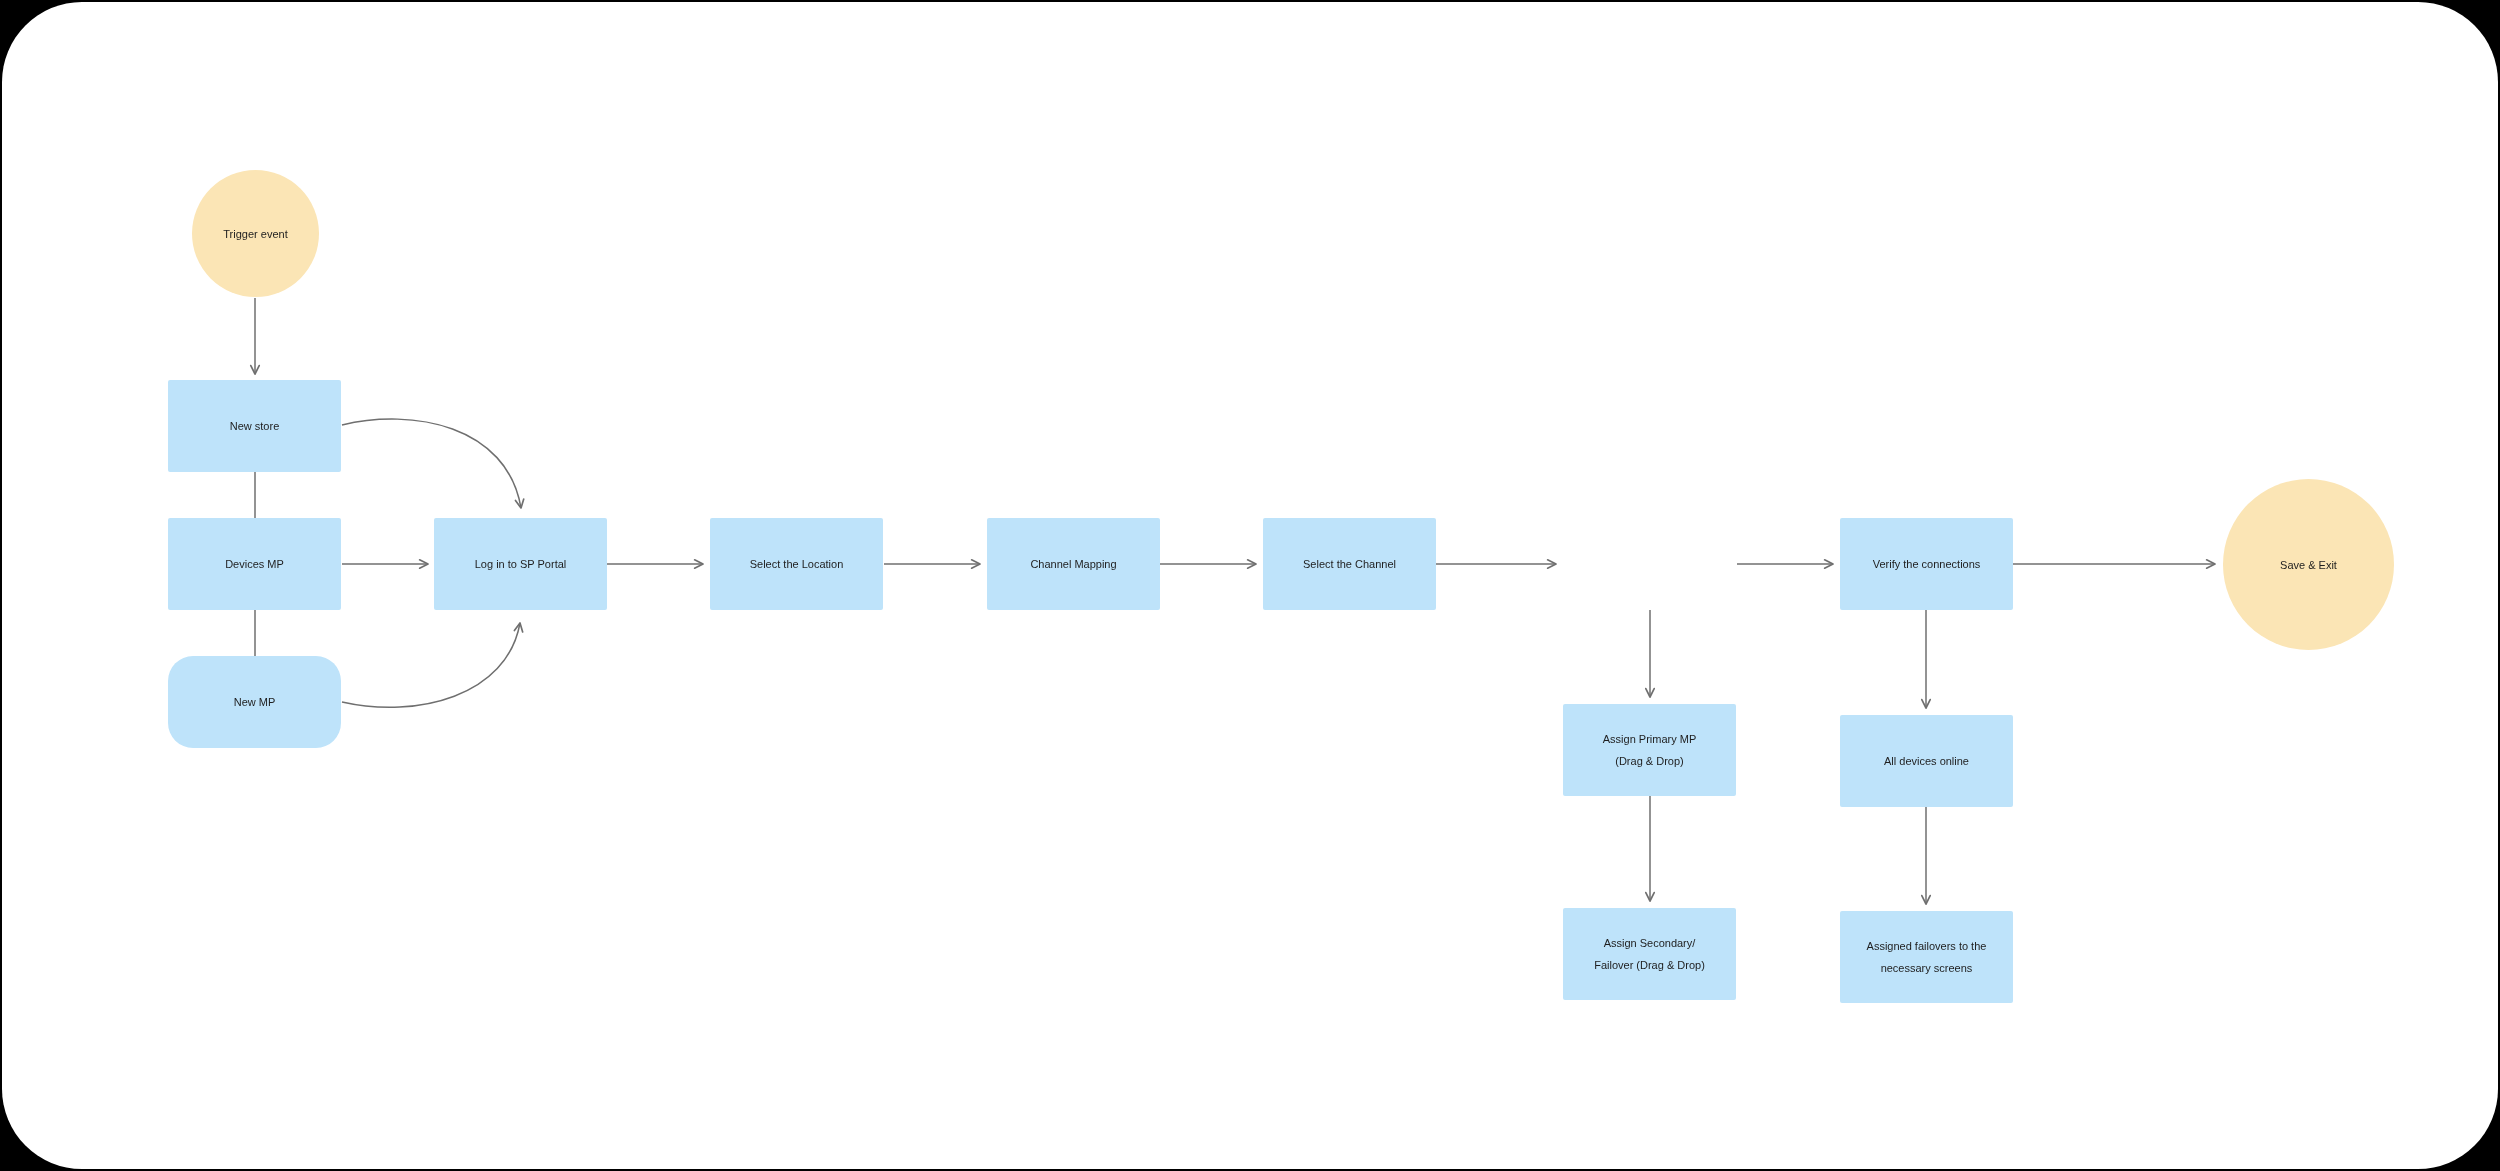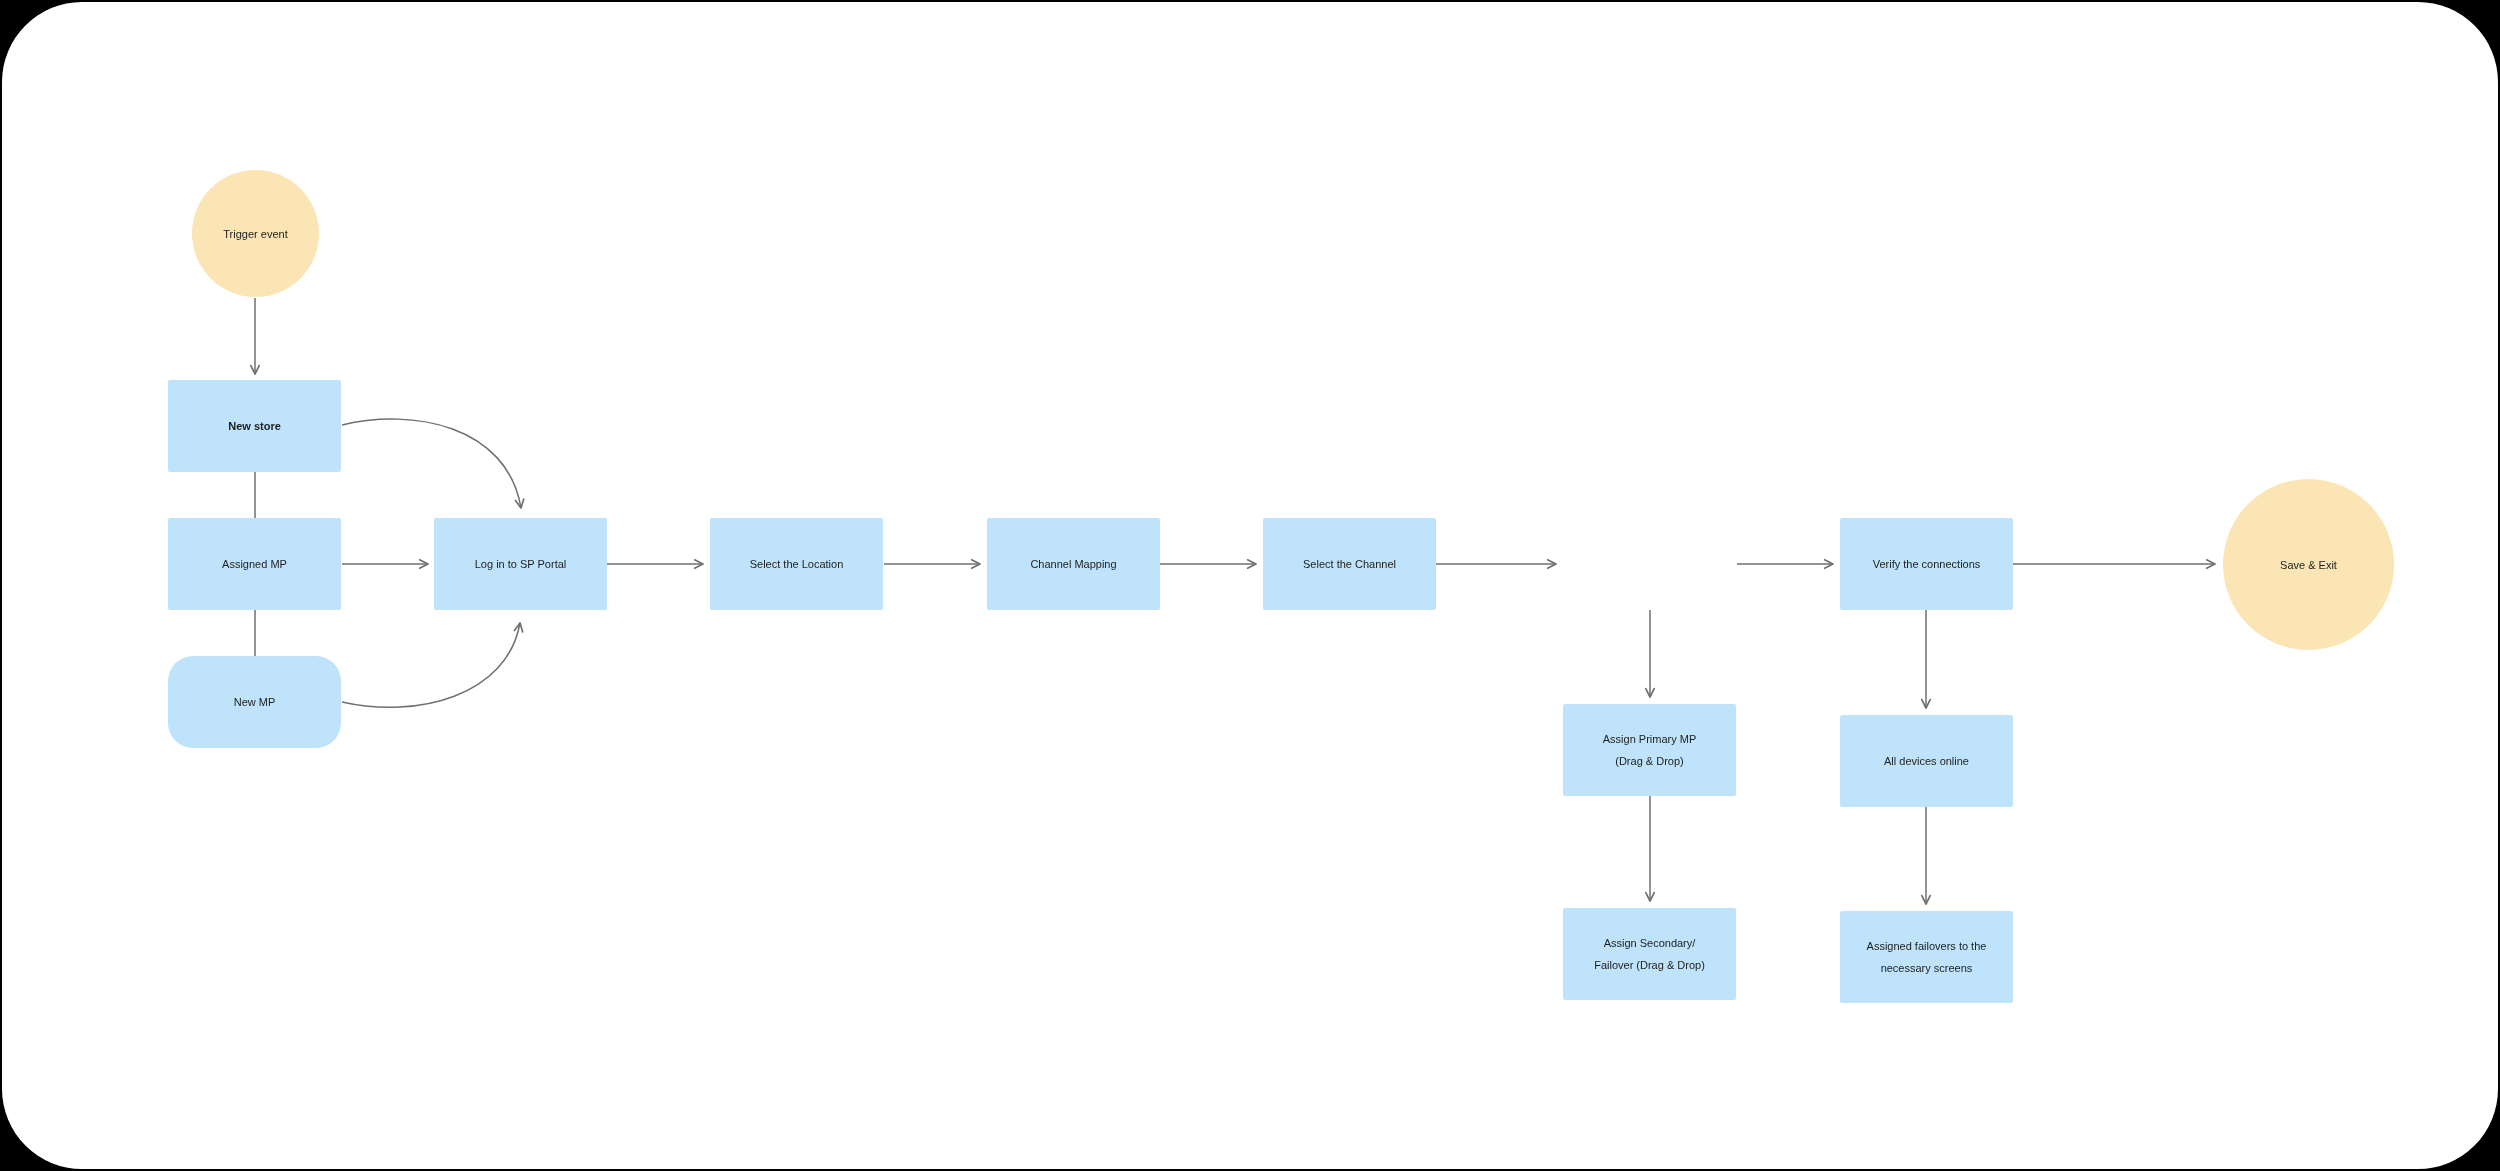--- a/index.html
+++ b/index.html
@@ -99,26 +99,26 @@
         <path d="M1648,794 L1648,899" marker-end="url(#arrow)"></path>
         <path d="M1924,608 L1924,706" marker-end="url(#arrow)"></path>
         <path d="M1924,805 L1924,902" marker-end="url(#arrow)"></path>
       </g>
     </svg>
 
     <div class="node circle-sm" style="left:190px; top:168px;">
       <span class="label">Trigger event</span>
     </div>
 
-    <div class="node rect" style="left:166px; top:378px;font-weight:bold;">
+    <div class="node rect" style="left:166px; top:378px;">
       <span class="label">New store</span>
     </div>
 
     <div class="node rect" style="left:166px; top:516px;">
-      <span class="label">Assigned MP</span>
+      <span class="label">Devices MP</span>
     </div>
 
     <div class="node rect" style="left:166px; top:654px;border-radius:25px;">
       <span class="label">New MP</span>
     </div>
 
     <div class="node rect" style="left:432px; top:516px;">
       <span class="label">Log in to SP Portal</span>
     </div>
 

